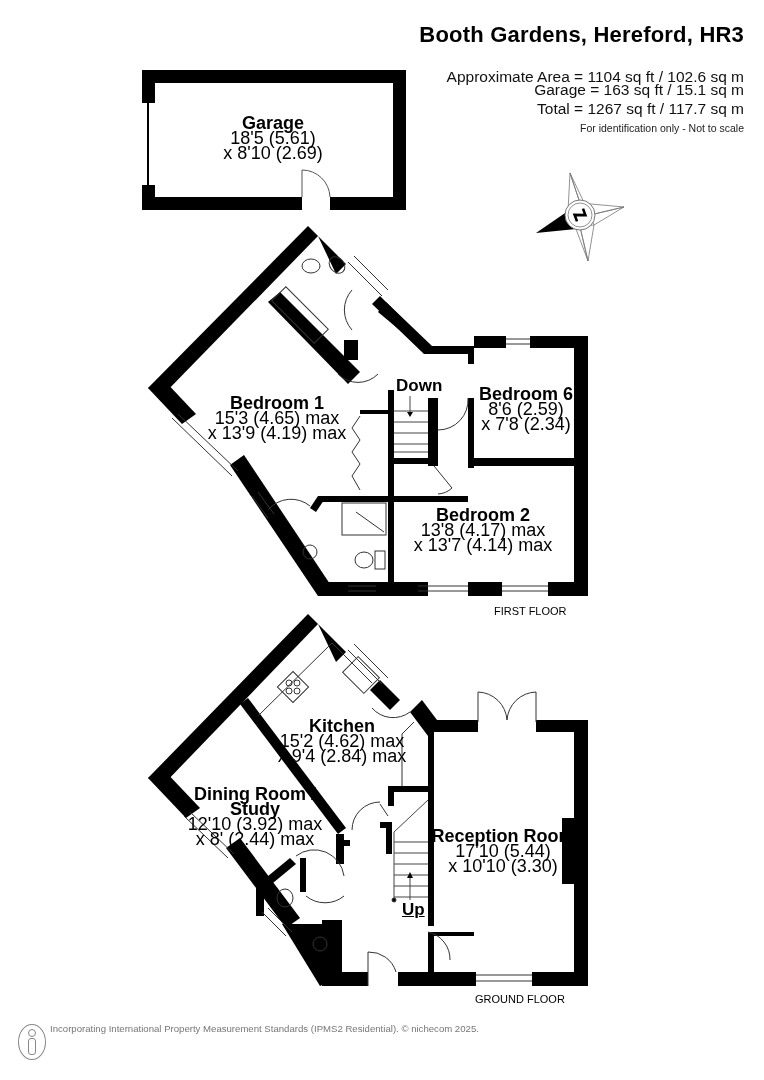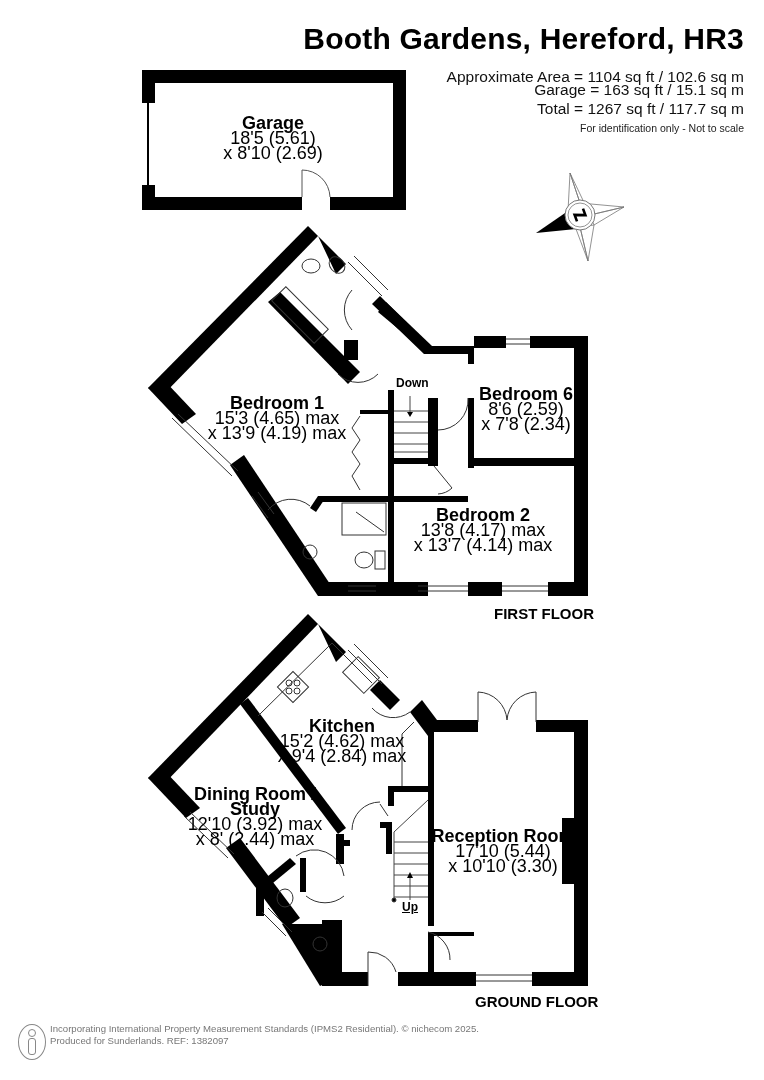--- a/index.html
+++ b/index.html
@@ -1,28 +1,28 @@
 <!DOCTYPE html>
 <html><head>
 <meta charset="utf-8">
 <style>
   html, body { margin: 0; padding: 0; background: #ffffff; }
   body { width: 764px; height: 1080px; position: relative; overflow: hidden; font-family: "Liberation Sans", sans-serif; color: #000; }
-  .title { position: absolute; right: 20px; top: 22px; font-size: 30px; font-weight: bold; letter-spacing: 0.2px; white-space: nowrap; }
+  .title { position: absolute; right: 20px; top: 22px; font-size: 22px; font-weight: bold; letter-spacing: 0.2px; white-space: nowrap; }
   .area-line { position: absolute; right: 20px; font-size: 15.5px; white-space: nowrap; color: #111; }
   .area-1 { top: 68px; }
   .area-2 { top: 81px; }
   .area-3 { top: 100px; }
   .disclaimer { position: absolute; right: 20px; top: 122px; font-size: 10.5px; color: #222; white-space: nowrap; }
   svg.plan { position: absolute; left: 0; top: 0; }
   .room { position: absolute; text-align: center; font-size: 18px; line-height: 15px; white-space: nowrap; transform: translateX(-50%); }
   .room .name { font-weight: bold; display: block; }
   .room .dim { display: block; }
-  .floor-label { position: absolute; font-weight: bold; font-size: 15px; white-space: nowrap; }
-  .stair-label { position: absolute; font-weight: bold; font-size: 12px; }
+  .floor-label { position: absolute; font-weight: normal; font-size: 11px; white-space: nowrap; }
+  .stair-label { position: absolute; font-weight: bold; font-size: 17px; }
   .footer { position: absolute; left: 50px; top: 1023px; font-size: 9.6px; color: #777; line-height: 12px; white-space: nowrap; }
   .footer-icon { position: absolute; left: 18px; top: 1024px; width: 26px; height: 34px; border: 1px solid #888; border-radius: 50%; }
   .footer-icon::before { content: ""; position: absolute; left: 9px; top: 4px; width: 6px; height: 6px; border: 1px solid #888; border-radius: 50%; }
   .footer-icon::after { content: ""; position: absolute; left: 9px; top: 13px; width: 6px; height: 15px; border: 1px solid #888; border-radius: 3px; }
 </style>
 </head>
 <body>
 
 <div class="title">Booth Gardens, Hereford, HR3</div>
 <div class="area-line area-1">Approximate Area = 1104 sq ft / 102.6 sq m</div>
@@ -291,14 +291,13 @@
   <span class="name">Reception Room</span>
   <span class="dim">17'10 (5.44)</span>
   <span class="dim">x 10'10 (3.30)</span>
 </div>
 <div class="stair-label" style="left:402px; top:900px;text-decoration:underline;">Up</div>
 <div class="floor-label" style="left:475px; top:993px;">GROUND FLOOR</div>
 
 <div class="footer-icon"></div>
 <div class="footer">
   <div>Incorporating International Property Measurement Standards (IPMS2 Residential).   © nichecom 2025.</div>
-  <div>Produced for Sunderlands.   REF:  1382097</div>
 </div>
 
 </body></html>

